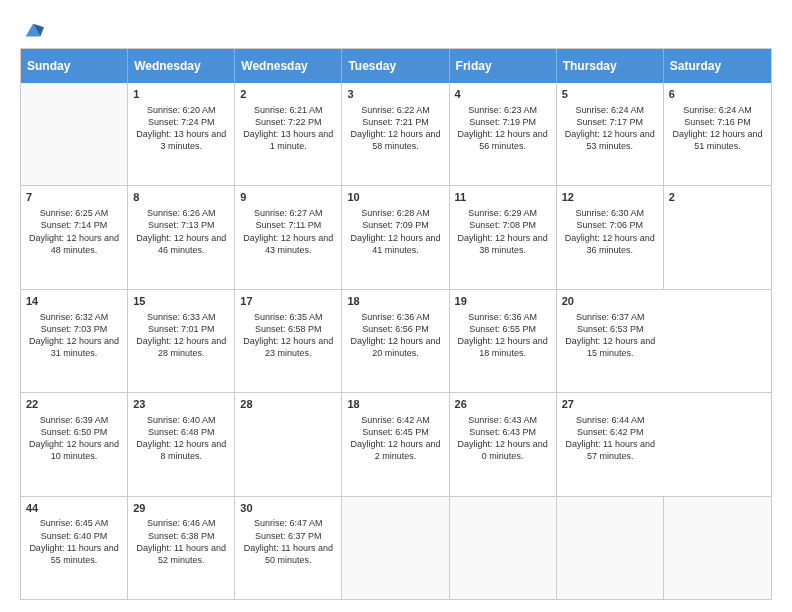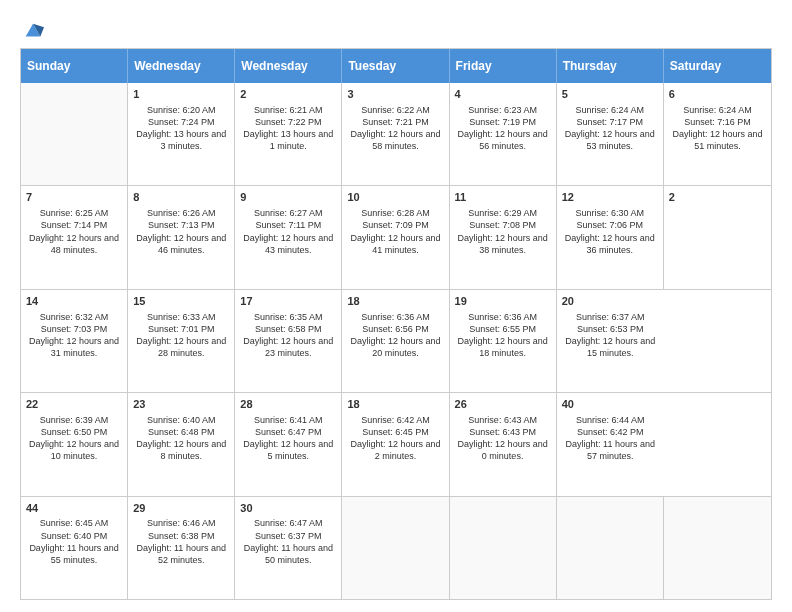--- a/index.html
+++ b/index.html
@@ -234,32 +234,31 @@
           <div class="cal-cell">
             <span class="day-num">22</span>
             <div class="cell-info">Sunrise: 6:39 AM<br>Sunset: 6:50 PM<br>Daylight: 12 hours and 10 minutes.</div>
           </div>
           <div class="cal-cell">
             <span class="day-num">23</span>
             <div class="cell-info">Sunrise: 6:40 AM<br>Sunset: 6:48 PM<br>Daylight: 12 hours and 8 minutes.</div>
           </div>
           <div class="cal-cell">
             <span class="day-num">28</span>
-            <div class="cell-info">Sunrise: 6:41 AM<br>Sunset: 6:47 PM<br>Daylight: 12 hours and 5 minutes.</div>
           </div>
           <div class="cal-cell">
             <span class="day-num">18</span>
             <div class="cell-info">Sunrise: 6:42 AM<br>Sunset: 6:45 PM<br>Daylight: 12 hours and 2 minutes.</div>
           </div>
           <div class="cal-cell">
             <span class="day-num">26</span>
             <div class="cell-info">Sunrise: 6:43 AM<br>Sunset: 6:43 PM<br>Daylight: 12 hours and 0 minutes.</div>
           </div>
           <div class="cal-cell">
-            <span class="day-num">40</span>
+            <span class="day-num">27</span>
             <div class="cell-info">Sunrise: 6:44 AM<br>Sunset: 6:42 PM<br>Daylight: 11 hours and 57 minutes.</div>
           </div>
         </div>
         <div class="cal-row">
           <div class="cal-cell">
             <span class="day-num">44</span>
             <div class="cell-info">Sunrise: 6:45 AM<br>Sunset: 6:40 PM<br>Daylight: 11 hours and 55 minutes.</div>
           </div>
           <div class="cal-cell">
             <span class="day-num">29</span>

